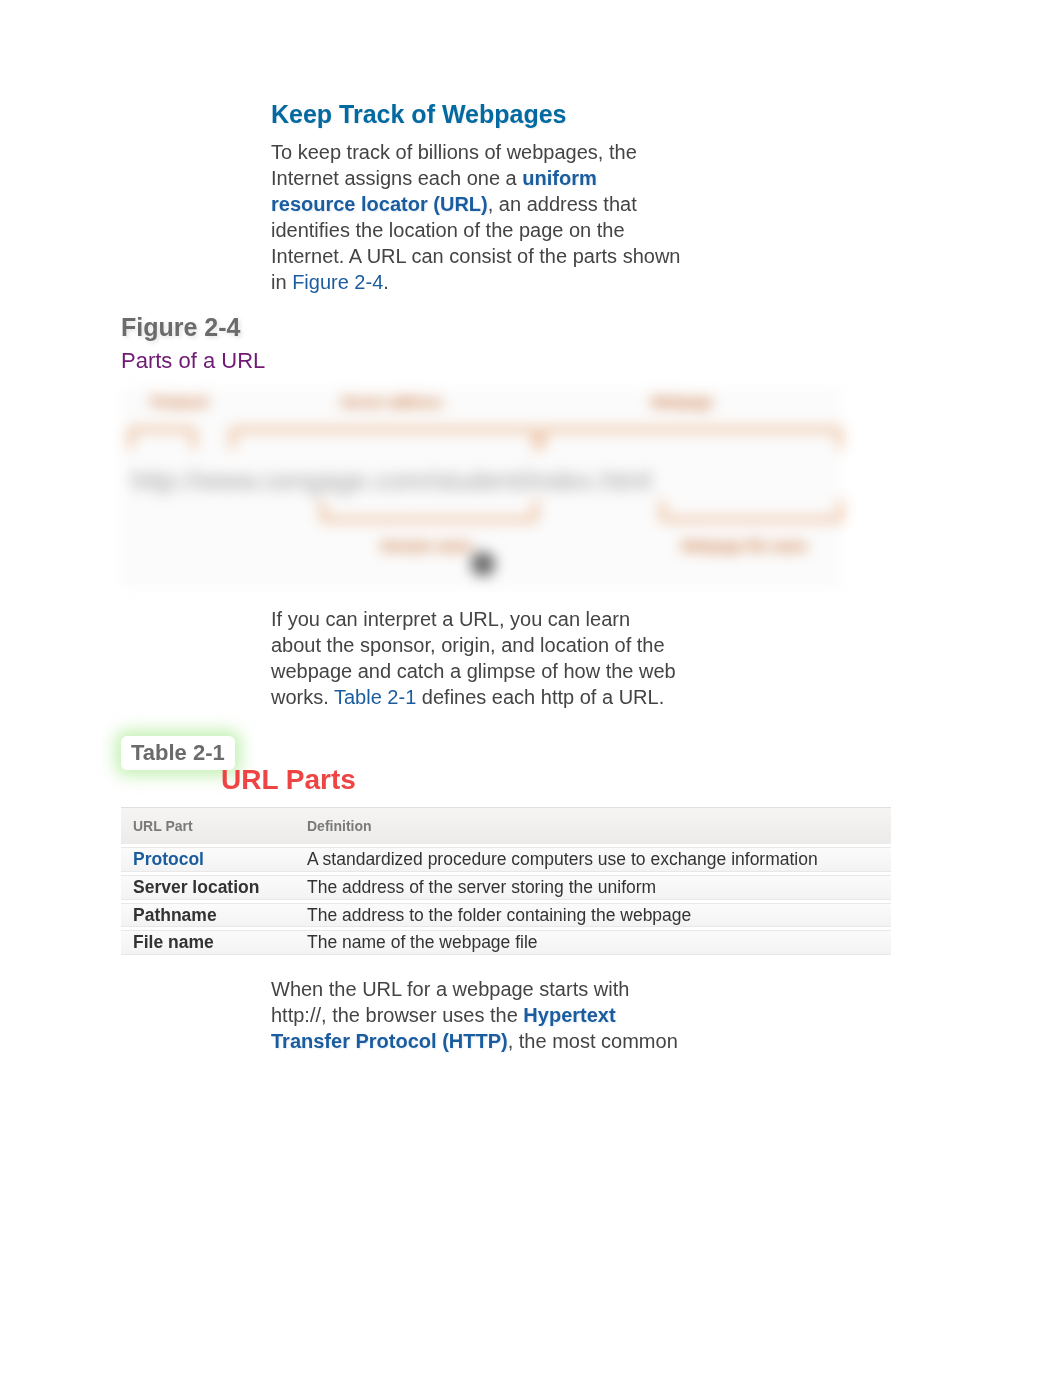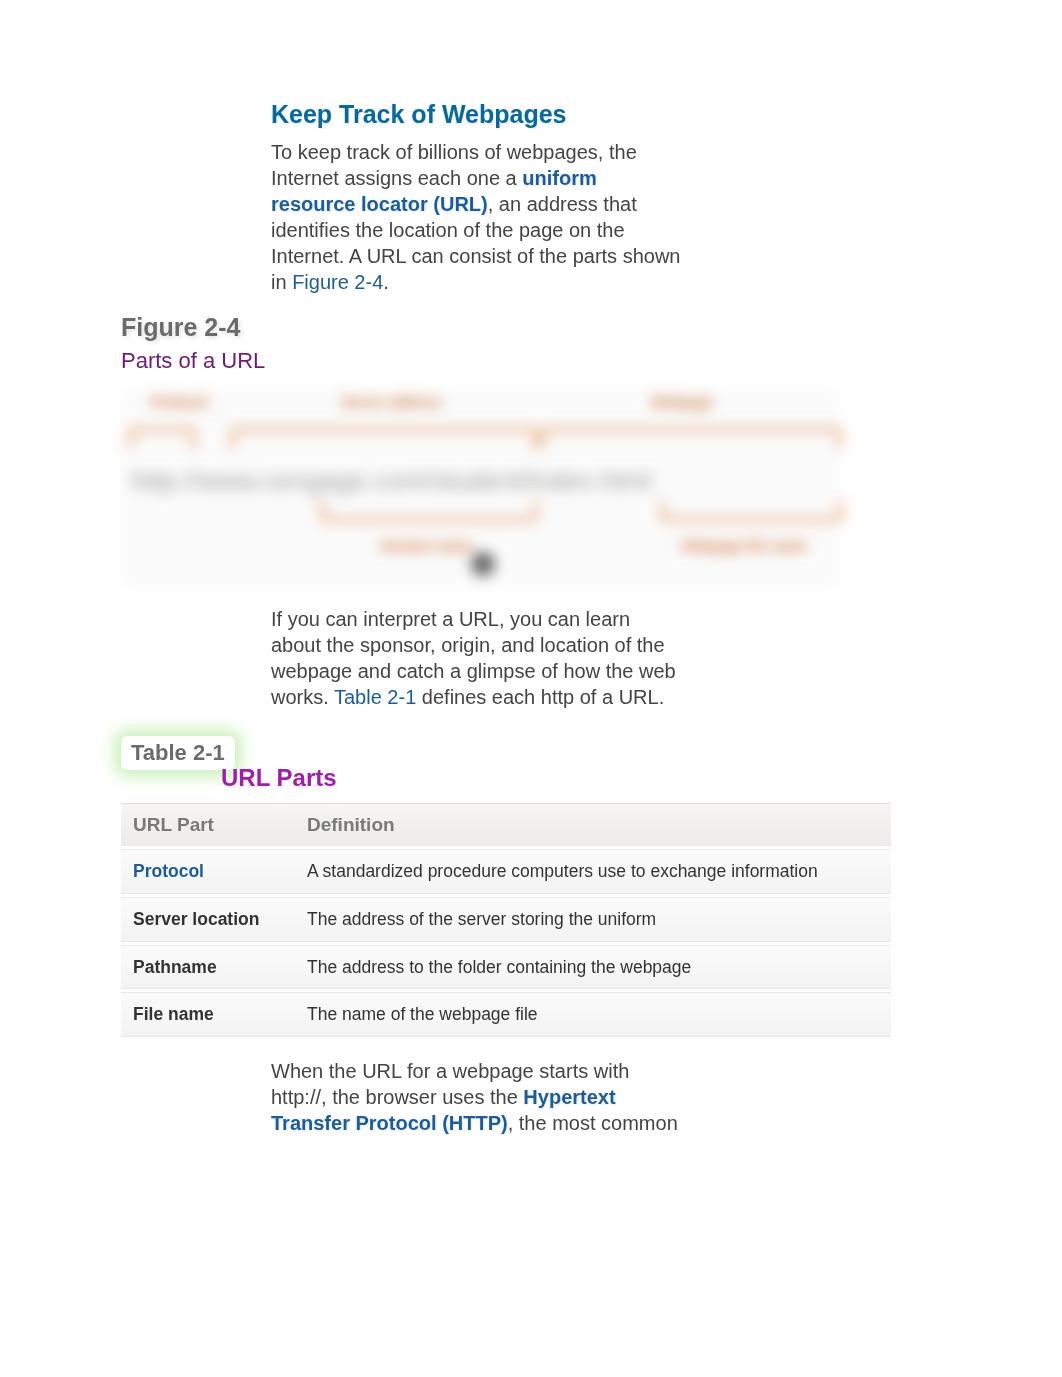--- a/index.html
+++ b/index.html
@@ -108,48 +108,48 @@
       border-radius: 6px;
       box-shadow: 0 0 16px 6px rgba(150,230,120,0.55);
       margin: 8px 0 0 0;
     }
     .table-label {
       font-size: 22px;
       font-weight: bold;
       color: #6b6b6b;
     }
     .table-title {
-      font-size: 24px;
-      font-weight: bold;
-      color: #a21caf;
+      font-size: 28px;
+      font-weight: bold;
+      color: #ef4444;
       margin: -6px 0 8px 100px;
     }
     table.url-parts {
       border-collapse: separate;
       border-spacing: 0 3px;
       width: 770px;
       margin-left: 0;
     }
     table.url-parts th {
       text-align: left;
-      font-size: 19px;
+      font-size: 14px;
       color: #7a7a7a;
       font-weight: bold;
       padding: 10px 12px;
       background: linear-gradient(#f6f5f4, #ecebe9);
       border-top: 1px solid #e0dfdd;
       margin-top: 48px;
     }
     table.url-parts th:first-child {
       width: 150px;
     }
     table.url-parts td {
       font-size: 17.5px;
       color: #333;
-      padding: 10px 12px;
+      padding: 0 12px;
       background: linear-gradient(#fbfbfb, #f3f3f3);
       vertical-align: top;
       border-top: 1px solid #e8e8e8;
       border-bottom: 1px solid #e8e8e8;
       line-height: 1.3;
     }
     table.url-parts td.part-name {
       font-weight: bold;
     }
     table.url-parts td.part-name.link {

